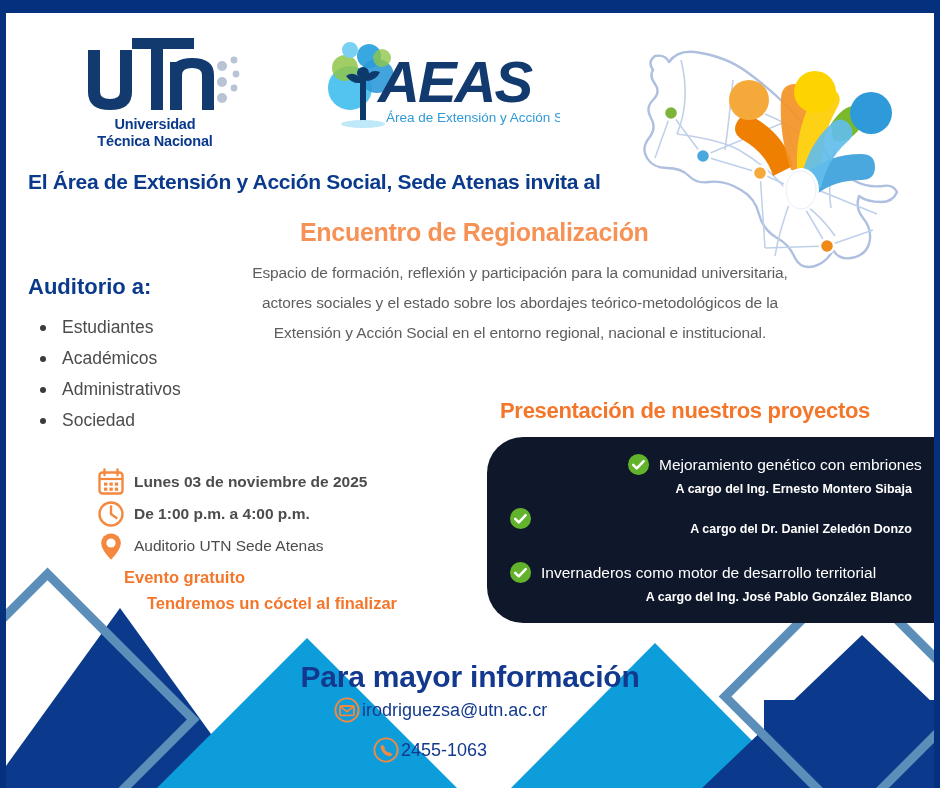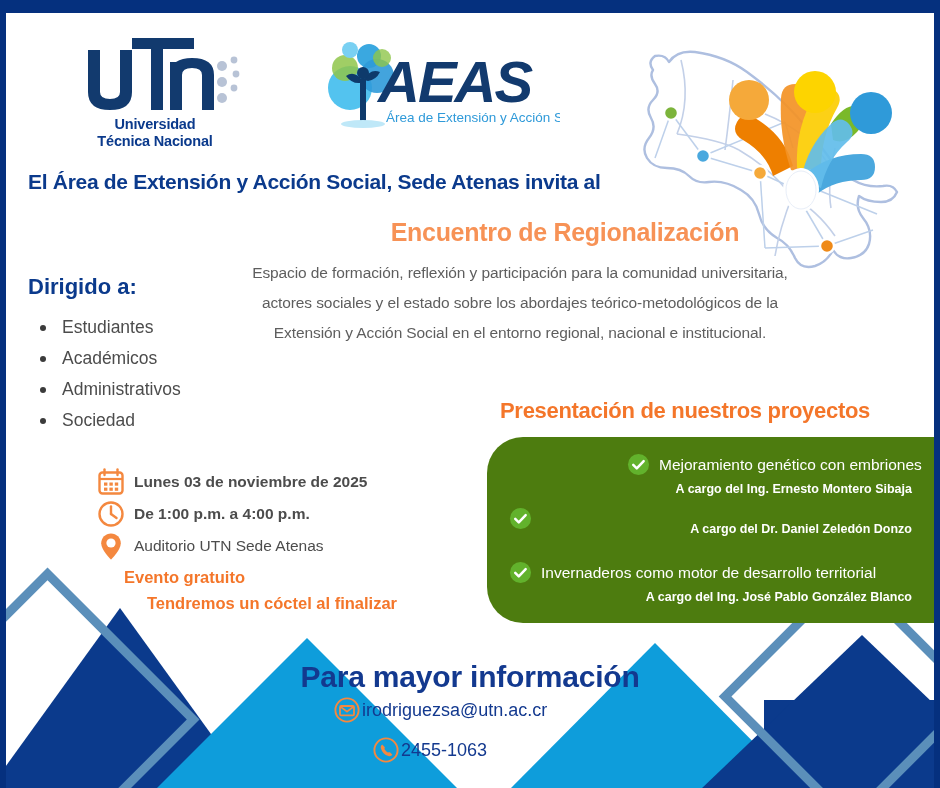--- a/index.html
+++ b/index.html
@@ -99,21 +99,21 @@
 
   
   .headline {
     position: absolute; left: 28px; top: 170px;
     color: #0b3a8c; font-size: 21px; font-weight: bold;
     letter-spacing: -0.3px; white-space: nowrap;
   }
 
   .event-title {
     position: absolute; left: 300px; top: 218px; width: 530px;
-    text-align: center; color: #f79256;
+    color: #f79256;
     font-size: 25px; font-weight: bold; letter-spacing: -0.3px;
   }
 
   .blurb {
     position: absolute; left: 240px; top: 258px; width: 560px;
     text-align: center; color: #5e5e5e;
     font-size: 15.5px; line-height: 30px; letter-spacing: -0.1px;
   }
 
   
@@ -151,21 +151,21 @@
   }
 
   
   .projects-title {
     position: absolute; left: 500px; top: 398px; width: 432px;
     color: #f4762a;
     font-size: 22px; font-weight: bold; letter-spacing: -0.3px;
   }
   .projects-box {
     position: absolute; left: 487px; top: 437px; width: 447px; height: 186px;
-    background: #4d7c0f; border-radius: 36px 0 0 36px;
+    background: #0f172a; border-radius: 36px 0 0 36px;
   }
   .proj { position: absolute; display: flex; align-items: center; }
   .proj .chk { width: 23px; height: 23px; flex: 0 0 23px; }
   .proj .ptxt { color: #ffffff; font-size: 15.5px; margin-left: 9px; white-space: nowrap; }
   .proj-sub {
     position: absolute; color: #ffffff; font-size: 12.5px; font-weight: bold; white-space: nowrap;
   }
 
   
   .contact-title {
@@ -295,21 +295,21 @@
         <ellipse cx="186" cy="172" rx="18" ry="22" fill="#ffffff"></ellipse>
         <ellipse cx="186" cy="172" rx="15" ry="19" fill="#ffffff" stroke="#e8eef8" stroke-width="1"></ellipse>
       </g>
     </svg>
   </div>
 
   <div class="headline">El Área de Extensión y Acción Social, Sede Atenas invita al</div>
   <div class="event-title">Encuentro de Regionalización</div>
   <div class="blurb">Espacio de formación, reflexión y participación para la comunidad universitaria, actores sociales y el estado sobre los abordajes teórico-metodológicos de la Extensión y Acción Social en el entorno regional, nacional e institucional.</div>
 
-  <div class="dirigido-title">Dirigido a:</div>
+  <div class="dirigido-title">Auditorio a:</div>
   <ul class="dirigido-list">
     <li>Estudiantes</li>
     <li>Académicos</li>
     <li>Administrativos</li>
     <li>Sociedad</li>
   </ul>
 
   <div class="info-block">
 
     <div class="info-row">

